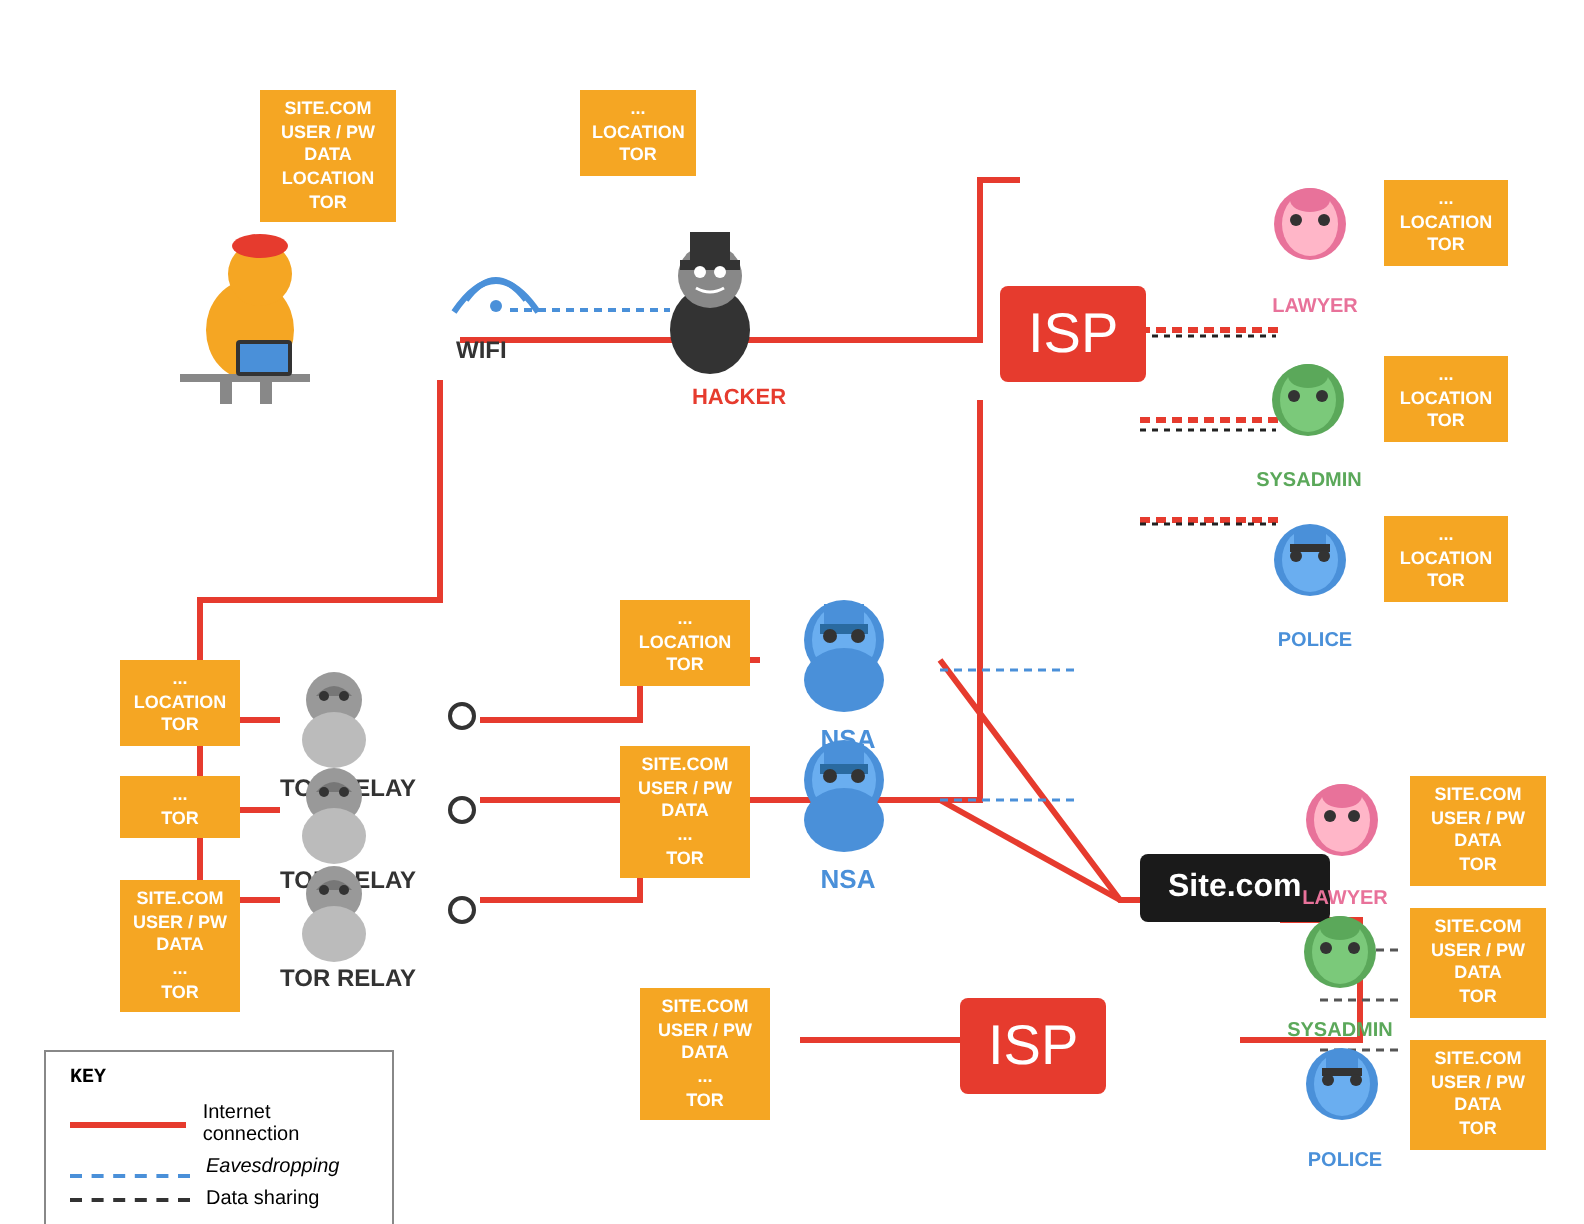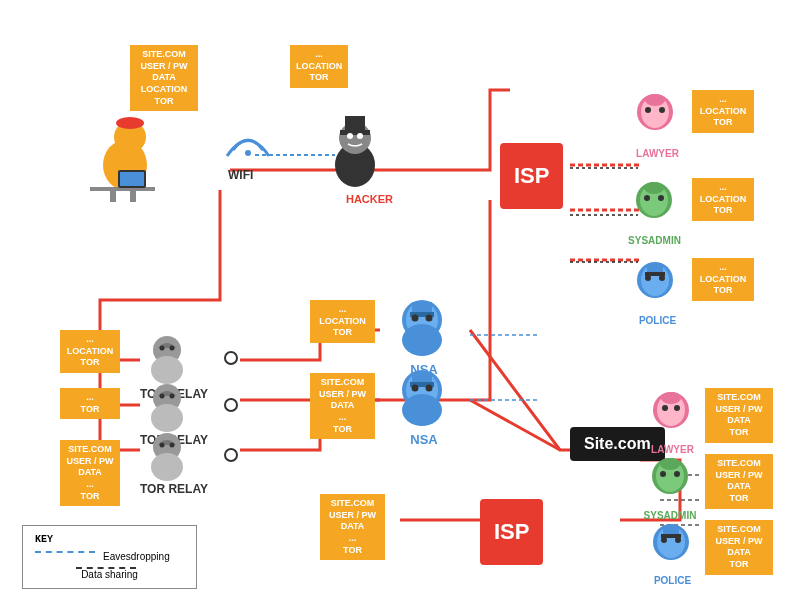--- a/index.html
+++ b/index.html
@@ -23,23 +23,23 @@
       line-height: 1.3;
       text-align: center;
       position: absolute;
     }
 
     
     .isp-box {
       position: absolute;
       background: #e63b2e;
       color: #fff;
-      font-size: 22px;
-      font-weight: 700;
-      padding: 20px 14px;
+      font-size: 28px;
+      font-weight: 400;
+      padding: 8px 14px;
       border-radius: 4px;
       text-align: center;
     }
 
     
     .site-box {
       position: absolute;
       background: #1a1a1a;
       color: #fff;
       font-size: 16px;
@@ -337,21 +337,25 @@
   <circle cx="19" cy="20" r="3" fill="#333"></circle>
   <circle cx="33" cy="20" r="3" fill="#333"></circle>
 </svg>
 <div style="position:absolute; left:645px; top:575px; font-weight:bold; font-size:10px; color:#4A90D9; text-align:center; width:55px;">POLICE</div>
 <div class="info-box" style="left:705px; top:520px; width:68px;">
   SITE.COM<br>USER / PW<br>DATA<br>TOR
 </div>
 
 <div class="key-box" style="left:22px; top:525px; width:175px;">
   <div style="font-weight:bold; margin-bottom:6px;font-family:Liberation Mono, monospace;">KEY</div>
-  <div style="display:flex; align-items:flex-start; margin-bottom:5px;">
+  <div style="display:flex; align-items:center; margin-bottom:5px;">
+    <span style="display:inline-block; width:60px; height:3px; background:#e63b2e; margin-right:8px;"></span>
+    <span>Internet connection</span>
+  </div>
+  <div style="display:flex; align-items:flex-end; margin-bottom:5px;font-style:italic;">
     <span style="display:inline-block; width:60px; height:2px; border-top:2px dashed #4A90D9; margin-right:8px;"></span>
     <span>Eavesdropping</span>
   </div>
-  <div style="display:flex; align-items:center;flex-direction:column;">
+  <div style="display:flex; align-items:center;">
     <span style="display:inline-block; width:60px; height:2px; border-top:2px dashed #333; margin-right:8px;"></span>
     <span>Data sharing</span>
   </div>
 </div>
 
 </body></html>

